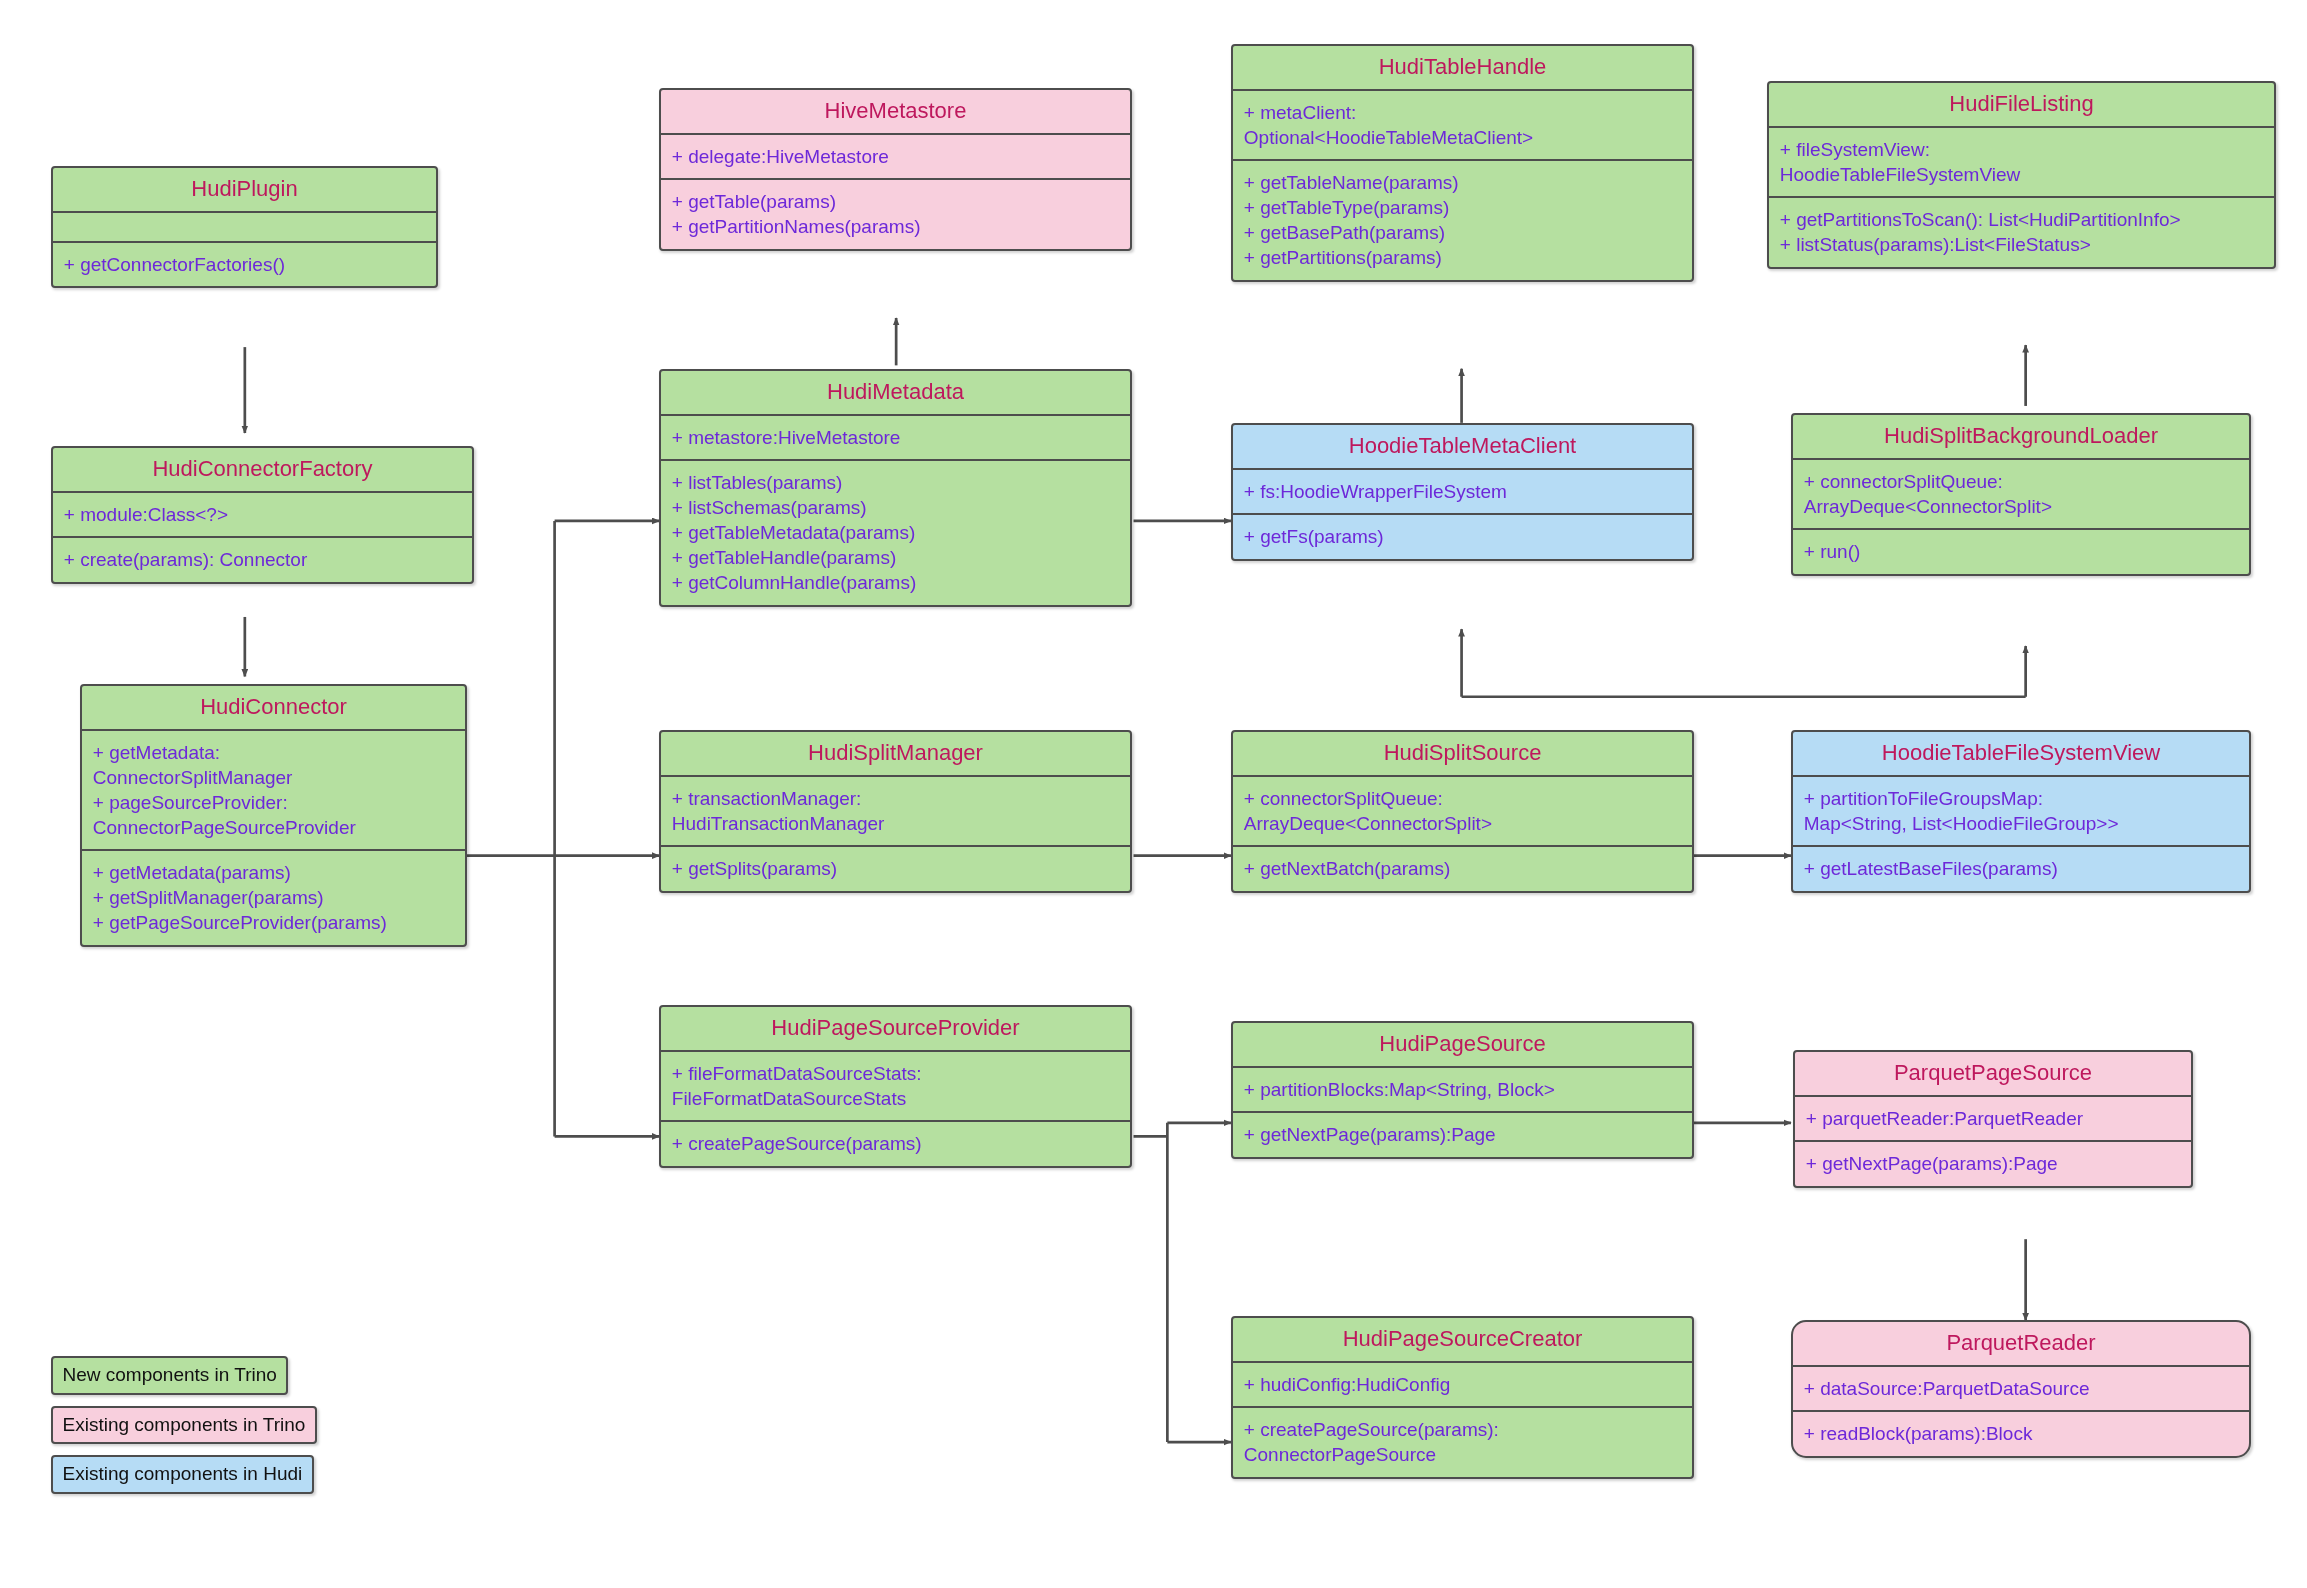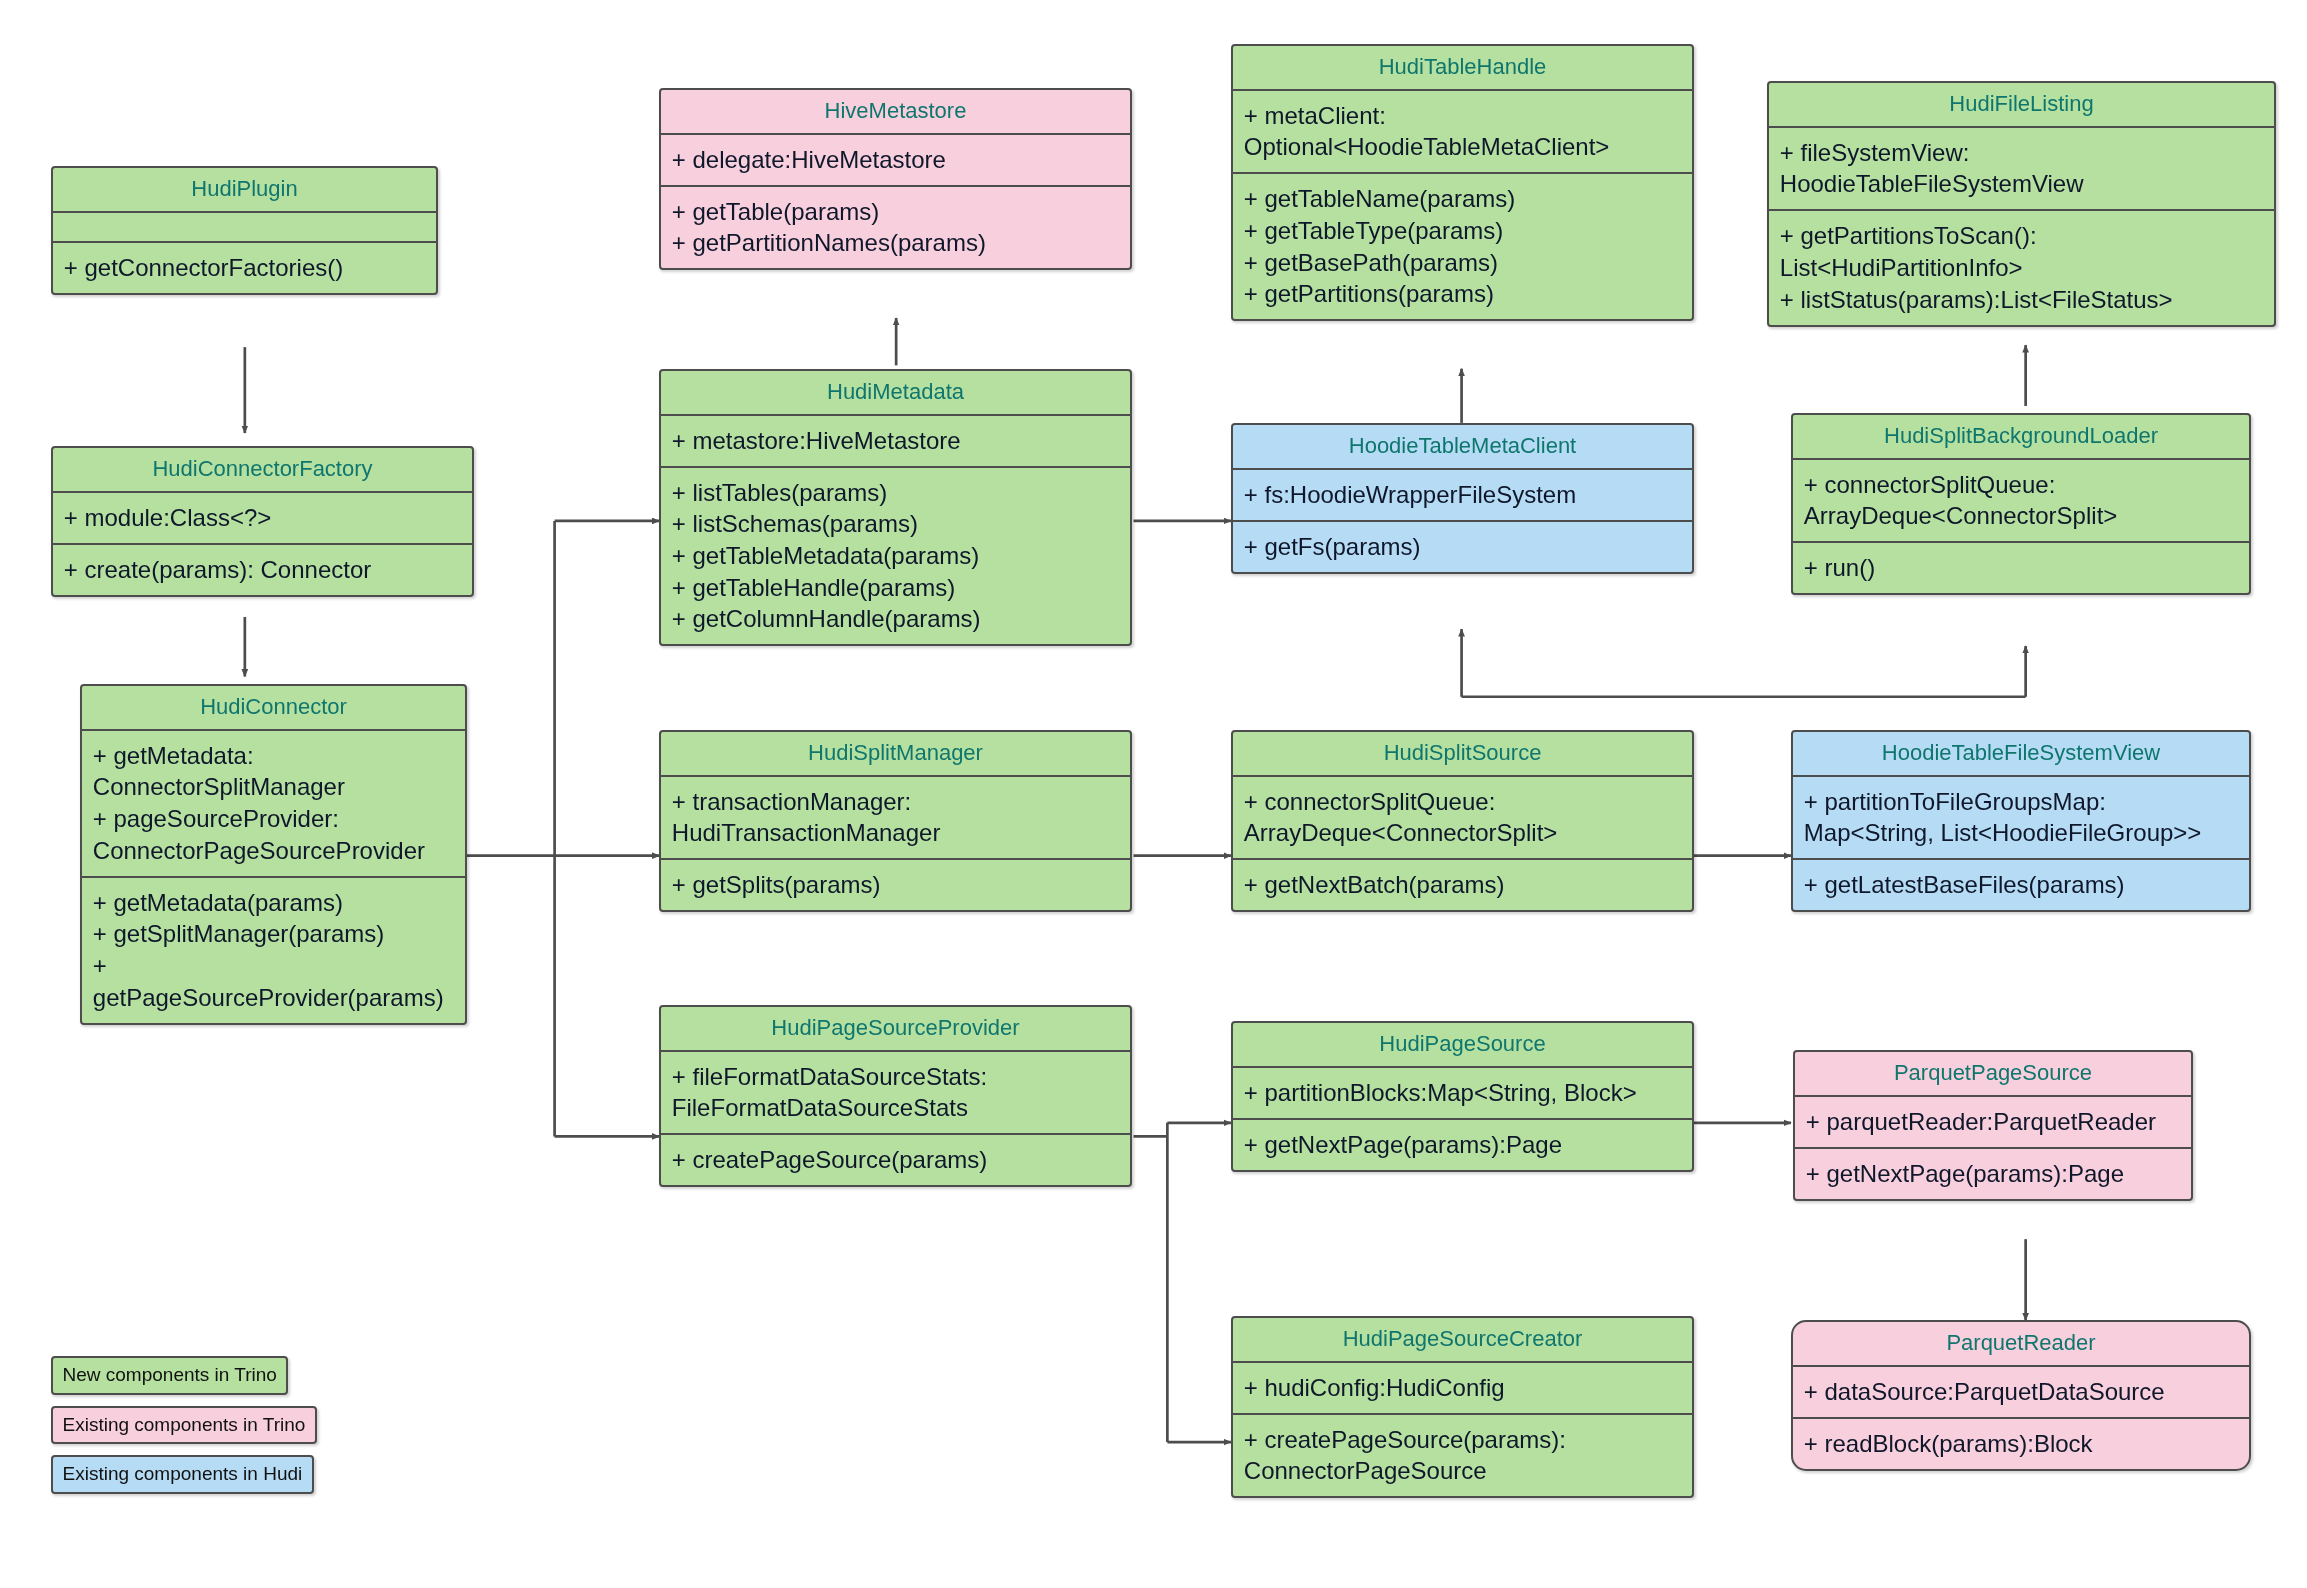--- a/index.html
+++ b/index.html
@@ -30,33 +30,33 @@
     box-sizing: border-box;
     border: 2px solid #4d4d4d;
     border-radius: 4px;
     overflow: hidden;
     box-shadow: 1.4px 2px 2.7px rgba(0,0,0,0.18);
   }
   .uml .title {
     text-align: center;
     font-size: 22px;
     padding: 8px 6.8px 8.8px 6.8px;
-    color: #0f766e;
+    color: #be185d;
     white-space: nowrap;
   }
   .uml .sep {
     height: 2px;
     background: #4d4d4d;
     width: 100%;
   }
   .uml .section {
     padding: 8.8px 10.8px 9.5px 10.8px;
-    font-size: 24px;
+    font-size: 19px;
     line-height: 1.32;
-    color: #0f172a;
+    color: #6d28d9;
   }
   .uml .section .row {
     white-space: pre-wrap;
   }
   .uml .section.empty {
     padding: 0;
     height: 28px;
   }
   .green { background: #b5e0a0; }
   .pink  { background: #f8cfdd; }

